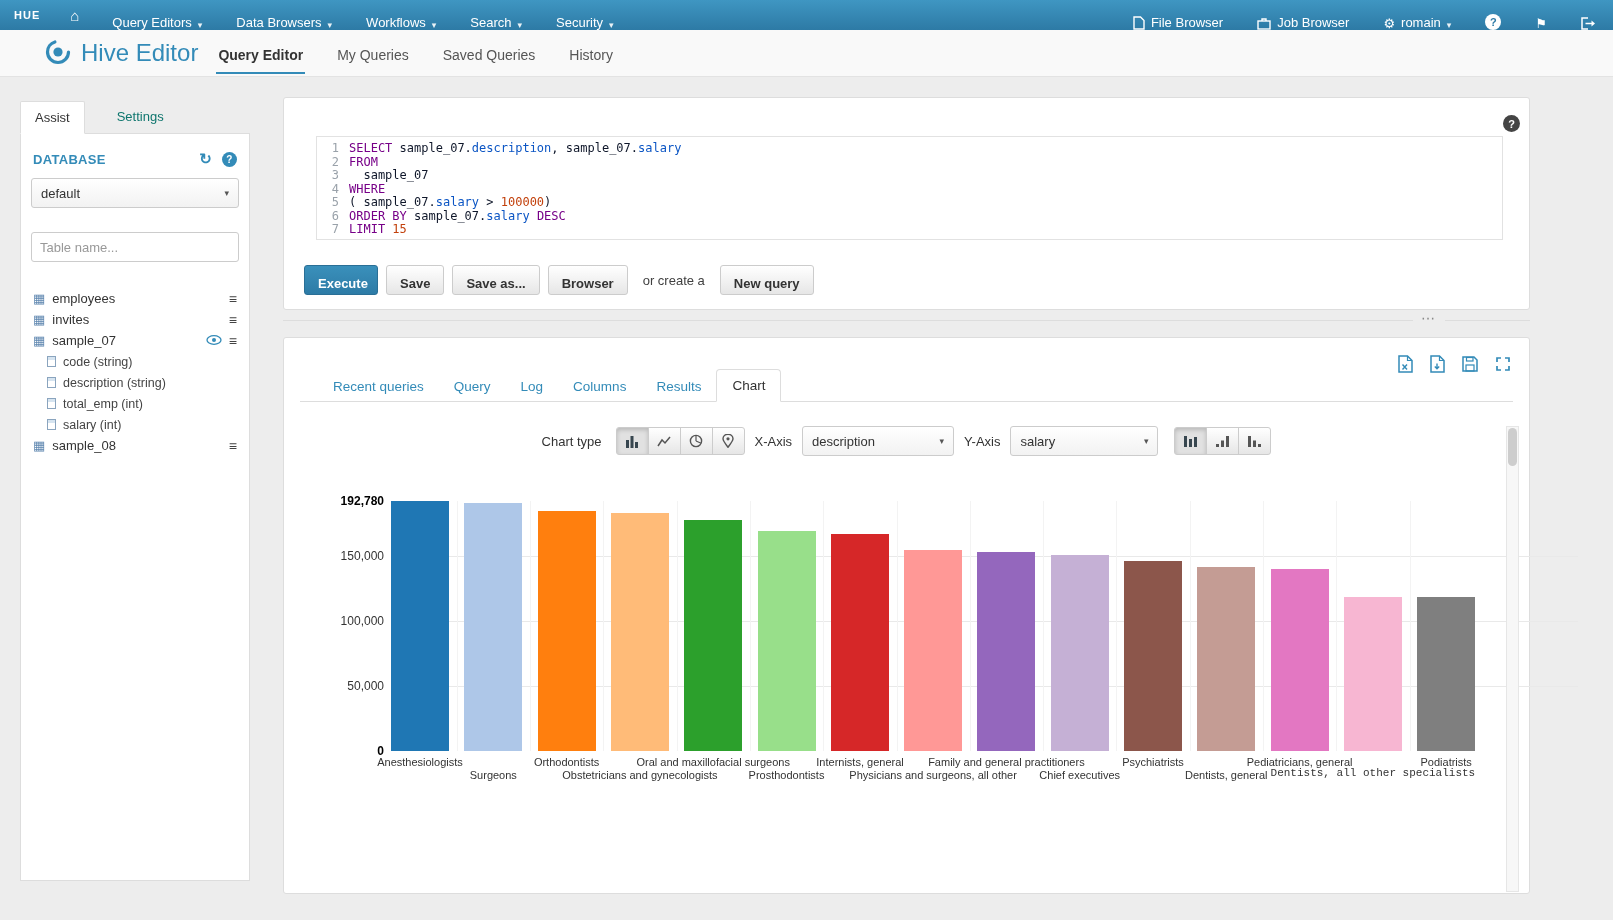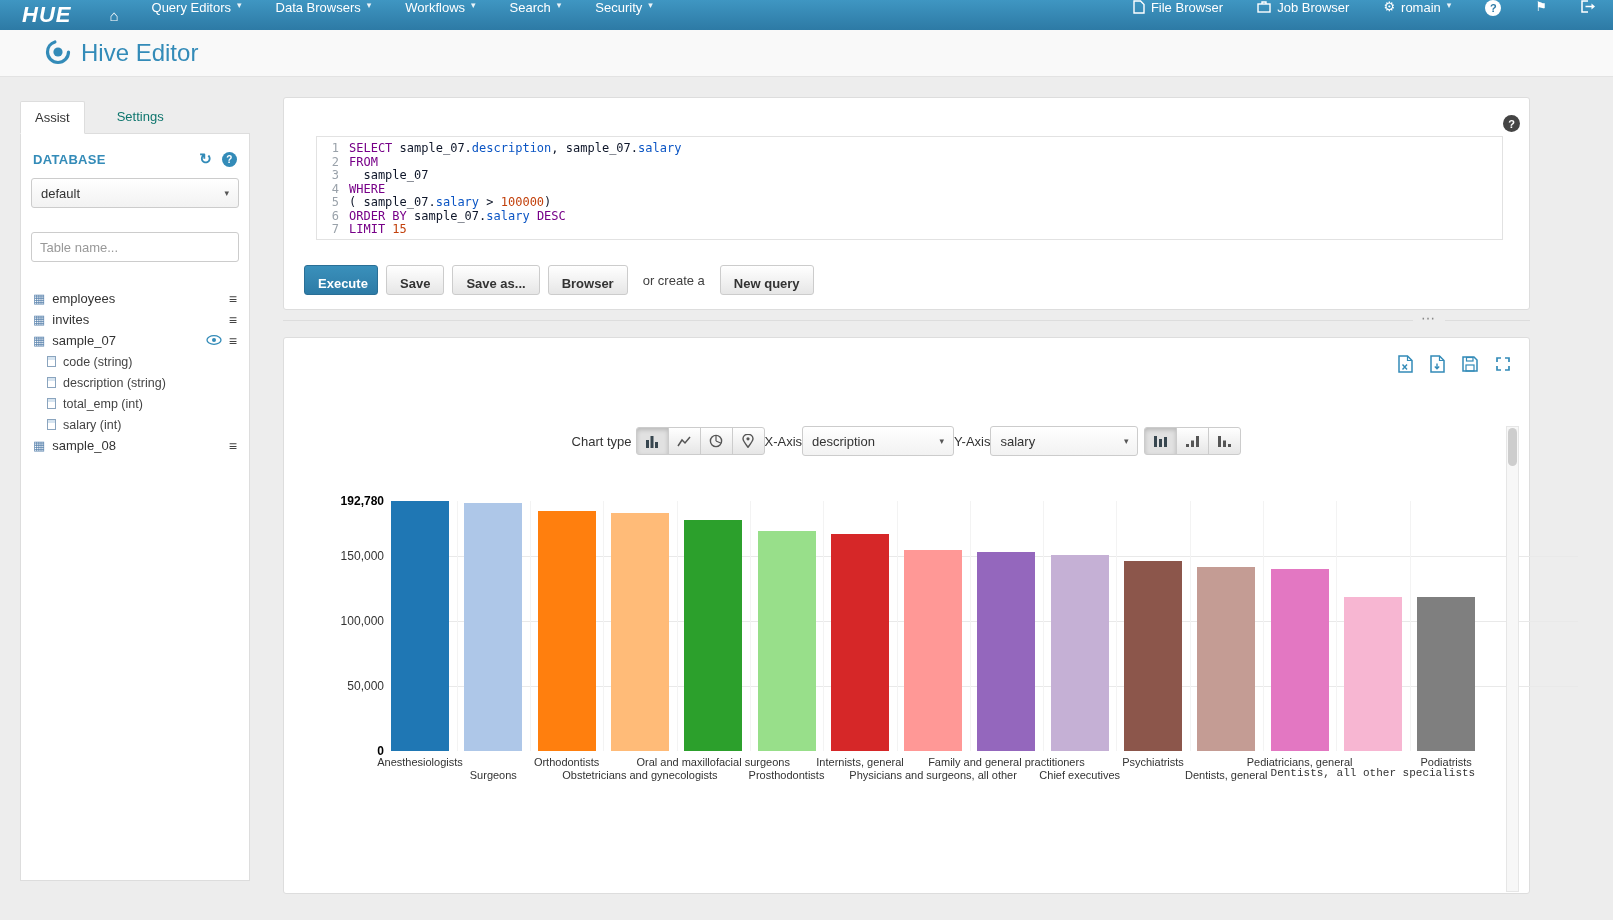--- a/index.html
+++ b/index.html
@@ -2,24 +2,24 @@
 <html><head>
 <meta charset="utf-8">
 <style>
   *{margin:0;padding:0;box-sizing:border-box}
   html,body{width:1613px;height:920px;overflow:hidden}
   body{font-family:"Liberation Sans",sans-serif;background:#ededed;position:relative;font-size:13px;color:#333}
   a{text-decoration:none;color:inherit;cursor:pointer}
 
   
   .navbar{position:absolute;top:0;left:0;width:1613px;height:30px;background:linear-gradient(180deg,#3f96c2,#2d7aa5);display:flex;align-items:center;color:#fff;z-index:20}
-  .logo{font-weight:800;font-style:italic;font-size:22px;letter-spacing:1px;padding:0 22px;cursor:pointer}
+  .logo{font-weight:800;font-size:11px;letter-spacing:1px;padding:0 14px;cursor:pointer}
   .nav-home{padding:0 16px;font-size:15px;cursor:pointer}
   #nav-menus{display:flex;height:100%}
-  .nav-item{padding:0 17px;height:30px;display:flex;align-items:flex-start;gap:6px;color:#fff;font-size:13px;cursor:pointer;white-space:nowrap}
+  .nav-item{padding:0 17px;height:30px;display:flex;align-items:flex-end;gap:6px;color:#fff;font-size:13px;cursor:pointer;white-space:nowrap}
   .caret{font-size:9px;opacity:.9}
   .nav-right{margin-left:auto;display:flex;align-items:center;height:100%}
   .nav-ic{display:inline-flex;align-items:center}
   .glyph{font-size:13px;line-height:1}
   .nav-help{width:16px;height:16px;border-radius:50%;background:#fff;color:#2d7aa5;font-size:11px;font-weight:bold;display:flex;align-items:center;justify-content:center}
 
   
   .subheader{position:absolute;top:30px;left:0;width:1613px;height:47px;background:#f9f9f9;border-bottom:1px solid #e3e3e3;display:flex;align-items:center;padding-left:45px;z-index:10}
   .app-title{color:#338bb8;font-size:24px;margin-left:10px;white-space:nowrap}
   .header-tabs{margin-left:18px;display:flex;gap:30px;align-items:center;height:100%}
@@ -70,21 +70,21 @@
   .divider-dots{position:absolute;right:85px;top:-10px;color:#888;font-size:14px;letter-spacing:2px;background:#ededed;padding:0 8px;cursor:row-resize;line-height:1}
 
   
   .results-card{position:absolute;left:283px;top:337px;width:1247px;height:557px;background:#fff;border:1px solid #ddd;border-radius:3px}
   .res-icons{position:absolute;top:17px;right:18px;display:flex;gap:17px;align-items:center}
   .res-icons .ric{cursor:pointer;display:inline-flex}
   .res-tabbar{position:absolute;left:16px;right:16px;top:30px;height:34px;border-bottom:1px solid #ddd;display:flex;align-items:flex-end;padding-left:18px}
   .rtab{padding:8px 15px;color:#338bb8;font-size:13.5px;cursor:pointer;margin-bottom:-1px;white-space:nowrap}
   .rtab.active{background:#fff;border:1px solid #ddd;border-bottom:1px solid #fff;border-radius:4px 4px 0 0;color:#333}
 
-  .controls{position:absolute;top:88px;left:0;width:100%;display:flex;justify-content:center;align-items:center;}
+  .controls{position:absolute;top:88px;left:0;width:100%;display:flex;justify-content:center;align-items:center;gap:10px}
   .ctl-label{font-size:13px;color:#333;white-space:nowrap}
   .btn-group{display:flex}
   .gbtn{width:33px;height:28px;border:1px solid #ccc;background:linear-gradient(#fff,#e6e6e6);display:flex;align-items:center;justify-content:center;cursor:pointer;margin-left:-1px}
   .gbtn:first-child{border-radius:3px 0 0 3px;margin-left:0}
   .gbtn:last-child{border-radius:0 3px 3px 0}
   .gbtn.active{background:#e1e1e1;box-shadow:inset 0 2px 4px rgba(0,0,0,.18)}
   .ctl-select{width:152px}
   .mr6{margin-right:4px}
 
   
@@ -168,20 +168,26 @@
     </a>
   </div>
 </header>
 
 <div class="subheader">
   <span><svg width="26" height="26" viewBox="0 0 26 26">
         <circle cx="13" cy="13" r="10.5" fill="none" stroke="#338bb8" stroke-width="3.2" stroke-dasharray="46 20" stroke-linecap="round"></circle>
         <circle cx="13" cy="13" r="4.6" fill="#338bb8"></circle>
       </svg></span>
   <span class="app-title">Hive Editor</span>
+  <div class="header-tabs" id="header-tabs">
+      <a class="htab active">Query Editor</a>
+      <a class="htab">My Queries</a>
+      <a class="htab">Saved Queries</a>
+      <a class="htab">History</a>
+    </div>
 </div>
 
 <aside class="assist">
   <div class="assist-tabs">
     <span class="assist-tab">Assist</span>
     <span class="assist-settings">Settings</span>
   </div>
   <div class="assist-panel">
     <div class="db-row">
       <span>DATABASE</span>
@@ -316,20 +322,28 @@
           <rect x="4.5" y="1.5" width="6.5" height="3.5" fill="none" stroke="#338bb8" stroke-width="1.2"></rect>
         </svg>
       </span>
     <span class="ric">
         <svg width="16" height="16" viewBox="0 0 16 16">
           <path d="M6 2 H2 v4 M10 2 h4 v4 M14 10 v4 h-4 M2 10 v4 h4" fill="none" stroke="#338bb8" stroke-width="1.7"></path>
         </svg>
       </span>
   </div>
 
+  <div class="res-tabbar" id="res-tabbar">
+      <a class="rtab">Recent queries</a>
+      <a class="rtab">Query</a>
+      <a class="rtab">Log</a>
+      <a class="rtab">Columns</a>
+      <a class="rtab">Results</a>
+      <a class="rtab active">Chart</a>
+    </div>
 
   <div class="controls">
     <span class="ctl-label mr6">Chart type</span>
     <div class="btn-group">
       <div class="gbtn active">
           <svg width="14" height="13">
             <rect x="1" y="5" width="3" height="8" fill="#37464f"></rect>
             <rect x="5.5" y="1" width="3" height="12" fill="#37464f"></rect>
             <rect x="10" y="7" width="3" height="6" fill="#37464f"></rect>
           </svg>

